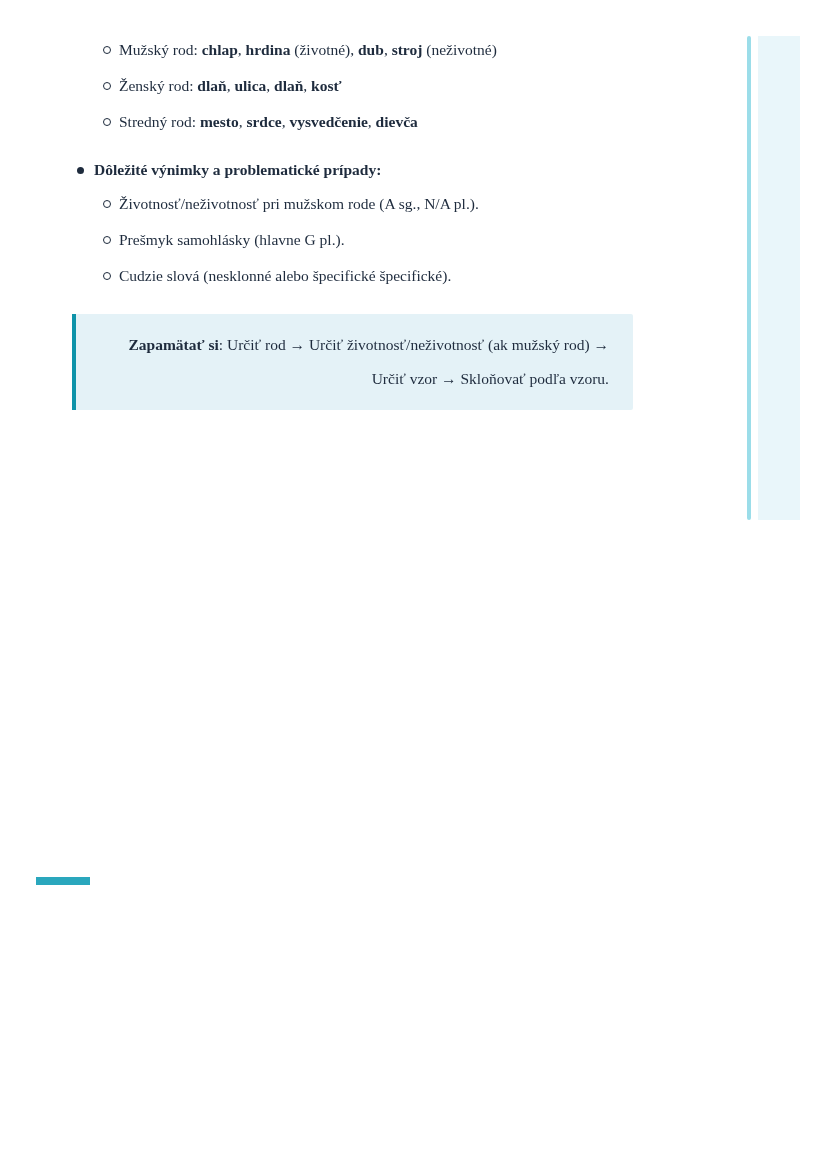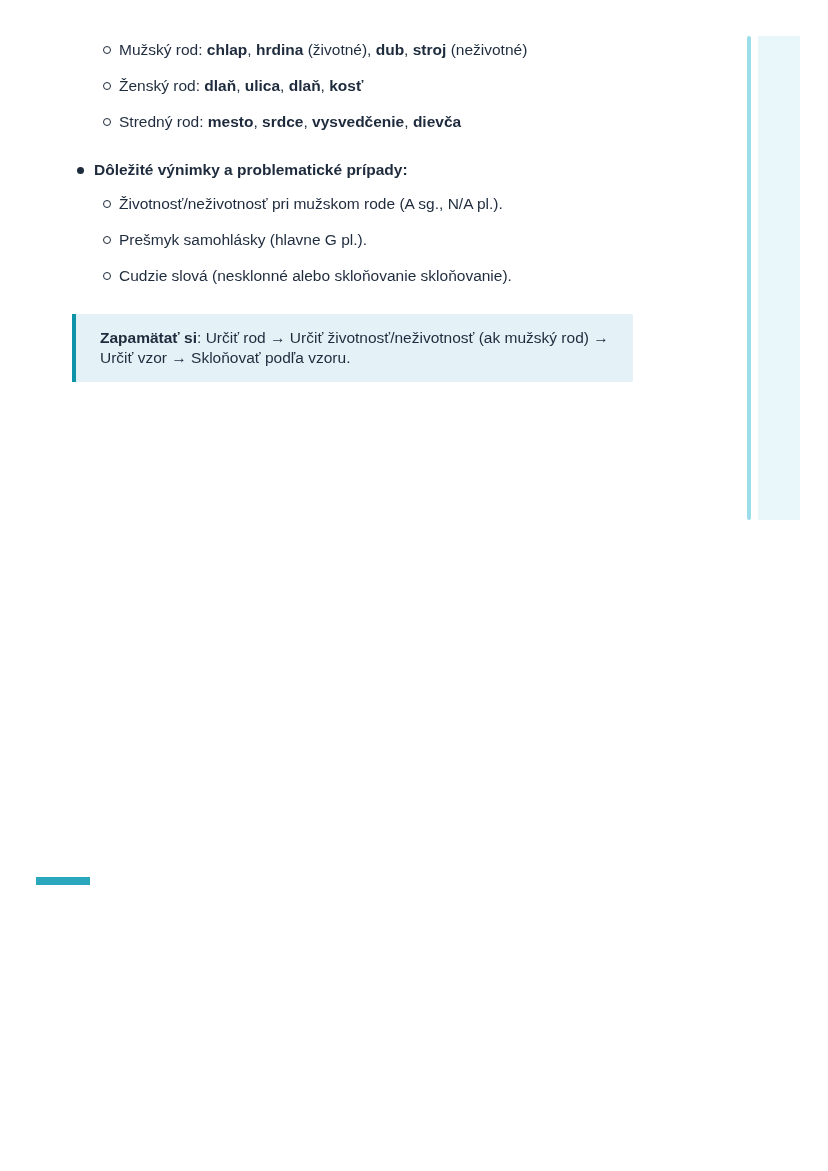--- a/index.html
+++ b/index.html
@@ -2,21 +2,21 @@
 <html style="--text: #1e2b3d; --accent: #2aa7bd; --accent-dark: #0e93a9; --accent-light: #9bdde9; --accent-panel: #e9f6fa; --callout-bg: #e4f2f7; --footer-text: #9ca4ad;"><head>
 <meta charset="utf-8">
 <style>
   * { box-sizing: border-box; }
   html, body { margin: 0; padding: 0; background: #ffffff; }
   .page {
     position: relative;
     width: 828px;
     height: 885px;
     background: #ffffff;
-    font-family: Liberation Sans, sans-serif;
+    font-family: Liberation Serif, serif;
     color: var(--text, #1e2b3d);
     overflow: hidden;
   }
   .content {
     position: absolute;
     top: 36px;
     left: 0;
     width: 710px;
     font-size: 15.5px;
     line-height: 28px;
@@ -67,21 +67,21 @@
   .main-list .sub-list > li::before { left: 9px; }
 
   .callout {
     margin: 24px 0 0 72px;
     width: 561px;
     background: var(--callout-bg, #e4f2f7);
     border-left: 4px solid var(--accent-dark, #0e93a9);
     padding: 14px 24px;
     border-radius: 0 2px 2px 0;
   }
-  .callout .callout-text { line-height: 20px; }
+  .callout .callout-text { line-height: 34px; text-align: right; }
 
   .right-accent-line {
     position: absolute;
     left: 747px;
     top: 36px;
     width: 4px;
     height: 484px;
     background: var(--accent-light, #9bdde9);
     border-radius: 2px;
   }
@@ -121,21 +121,21 @@
       <li><span>Ženský rod: </span><b>dlaň</b><span>, </span><b>ulica</b><span>, </span><b>dlaň</b><span>, </span><b>kosť</b></li>
       <li><span>Stredný rod: </span><b>mesto</b><span>, </span><b>srdce</b><span>, </span><b>vysvedčenie</b><span>, </span><b>dievča</b></li>
     </ul>
 
     <ul class="main-list">
       <li>
         <span class="heading">Dôležité výnimky a problematické prípady:</span>
         <ul class="sub-list">
           <li>Životnosť/neživotnosť pri mužskom rode (A sg., N/A pl.).</li>
           <li>Prešmyk samohlásky (hlavne G pl.).</li>
-          <li>Cudzie slová (nesklonné alebo skloňovanie skloňovanie).</li>
+          <li>Cudzie slová (nesklonné alebo špecifické špecifické).</li>
         </ul>
       </li>
     </ul>
 
     <div class="callout">
       <div class="callout-text"><b>Zapamätať si</b><span>: Určiť rod → Určiť životnosť/neživotnosť (ak mužský rod) → Určiť vzor → Skloňovať podľa vzoru.</span></div>
     </div>
 
   </div>
 

